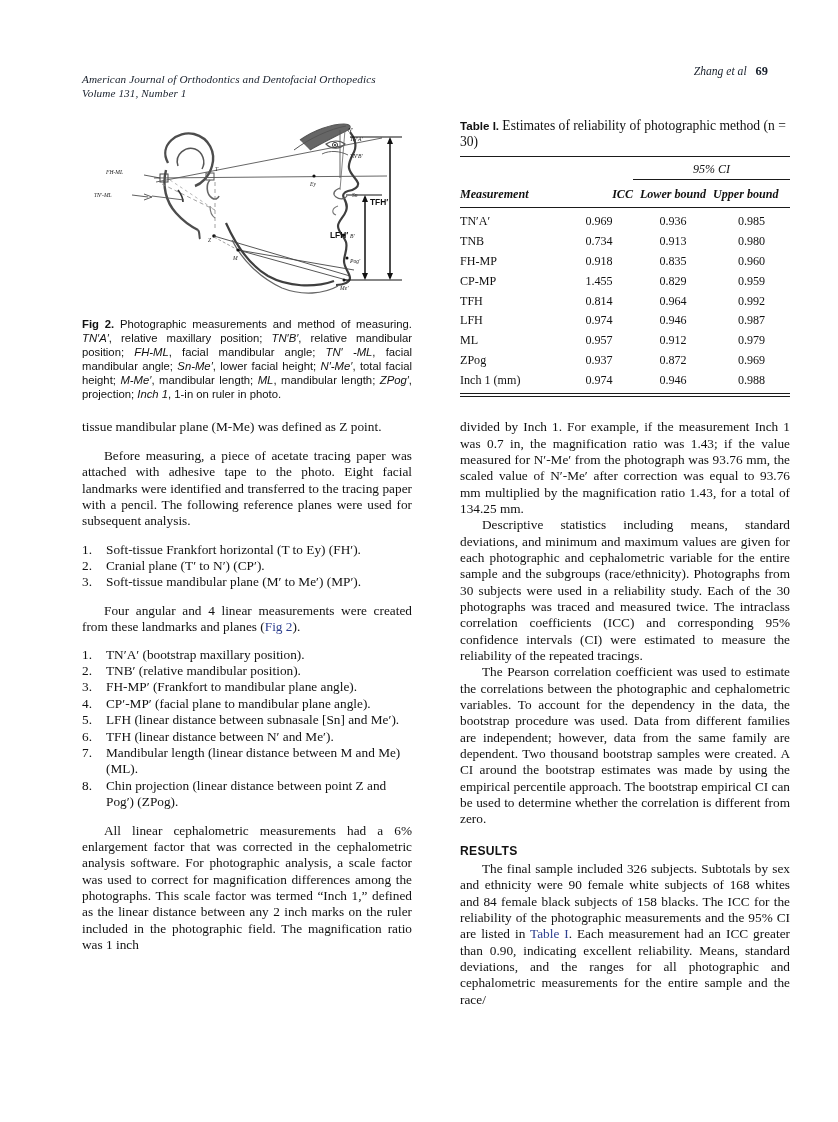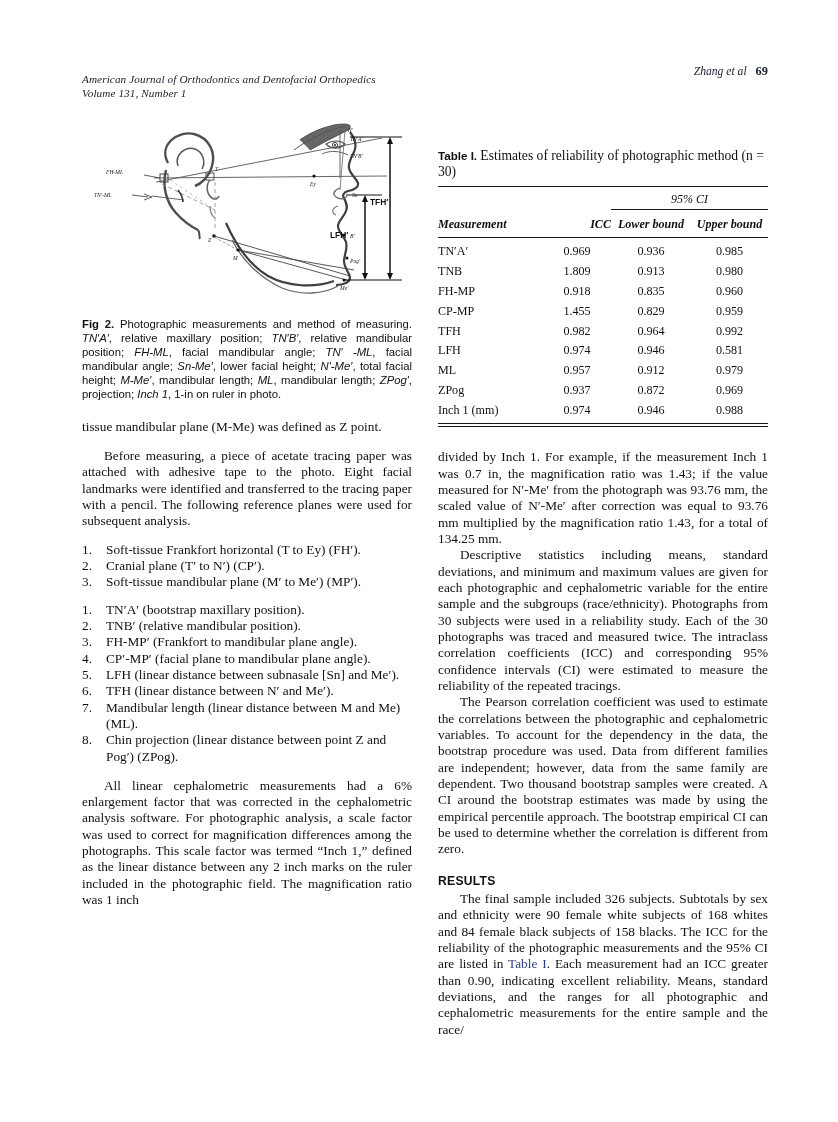--- a/index.html
+++ b/index.html
@@ -51,21 +51,21 @@
     font-size: 12.4px;
   }
 
   
   .col {
     position: absolute;
     top: 118px;
     width: 330px;
   }
   #col-left  { left: 82px;  }
-  #col-right { left: 438px; margin-top: 30px; }
+  #col-right { left: 460px; }
 
   
   #figure-block { position: relative; width: 330px; }
   #figure-image {
     position: relative;
     width: 330px;
     height: 185px;
     overflow: hidden;
   }
   #figure-image svg { display: block; }
@@ -166,21 +166,21 @@
     font-style: italic;
     font-weight: bold;
     font-size: 12.1px;
     padding-top: 7px !important;
     padding-bottom: 6px !important;
     white-space: nowrap;
   }
   .hdr th.c-meas { text-align: left; }
   .hdr th.c-icc  { text-align: right; }
   .hdr th.c-lo   { text-align: center; }
-  .hdr th.c-hi   { text-align: center; }
+  .hdr th.c-hi   { text-align: left; }
   tbody.rows tr td { padding-top: 2.6px; padding-bottom: 2.6px; }
   tbody.rows tr:first-child td { padding-top: 6px; }
   tbody.rows tr:last-child td { padding-bottom: 6px; }
   td.c-meas { text-align: left; white-space: nowrap; }
   td.c-icc, td.c-lo, td.c-hi { text-align: center; }
   col.w-meas { width: 105px; }
   col.w-icc  { width: 68px;  }
   col.w-lo   { width: 80px;  }
   col.w-hi   { width: 77px;  }
 
@@ -322,20 +322,21 @@
   <p class="body-p noindent gap-top" style="margin-top:18px">tissue mandibular plane (M-Me) was defined as Z point.</p>
 
   <p class="body-p gap-top">Before measuring, a piece of acetate tracing paper was attached with adhesive tape to the photo. Eight facial landmarks were identified and transferred to the tracing paper with a pencil. The following reference planes were used for subsequent analysis.</p>
 
   <ol class="num-list" id="planes-list">
       <li><span class="marker">1.</span><span>Soft-tissue Frankfort horizontal (T to Ey) (FH′).</span></li>
       <li><span class="marker">2.</span><span>Cranial plane (T′ to N′) (CP′).</span></li>
       <li><span class="marker">3.</span><span>Soft-tissue mandibular plane (M′ to Me′) (MP′).</span></li>
     </ol>
 
+  <p class="body-p gap-top"><span>Four angular and 4 linear measurements were created from these landmarks and planes (</span><span class="xref">Fig 2</span><span>).</span></p>
 
   <ol class="num-list tight" id="measurements-list">
       <li><span class="marker">1.</span><span>TN′A′ (bootstrap maxillary position).</span></li>
       <li><span class="marker">2.</span><span>TNB′ (relative mandibular position).</span></li>
       <li><span class="marker">3.</span><span>FH-MP′ (Frankfort to mandibular plane angle).</span></li>
       <li><span class="marker">4.</span><span>CP′-MP′ (facial plane to mandibular plane angle).</span></li>
       <li><span class="marker">5.</span><span>LFH (linear distance between subnasale [Sn] and Me′).</span></li>
       <li><span class="marker">6.</span><span>TFH (linear distance between N′ and Me′).</span></li>
       <li><span class="marker">7.</span><span>Mandibular length (linear distance between M and Me) (ML).</span></li>
       <li><span class="marker">8.</span><span>Chin projection (linear distance between point Z and Pog′) (ZPog).</span></li>
@@ -380,47 +381,47 @@
       </thead>
       <tbody class="rows" id="table-rows">
           <tr>
             <td class="c-meas">TN′A′</td>
             <td class="c-icc">0.969</td>
             <td class="c-lo">0.936</td>
             <td class="c-hi">0.985</td>
           </tr>
           <tr>
             <td class="c-meas">TNB</td>
-            <td class="c-icc">1.809</td>
+            <td class="c-icc">0.734</td>
             <td class="c-lo">0.913</td>
             <td class="c-hi">0.980</td>
           </tr>
           <tr>
             <td class="c-meas">FH-MP</td>
             <td class="c-icc">0.918</td>
             <td class="c-lo">0.835</td>
             <td class="c-hi">0.960</td>
           </tr>
           <tr>
             <td class="c-meas">CP-MP</td>
             <td class="c-icc">1.455</td>
             <td class="c-lo">0.829</td>
             <td class="c-hi">0.959</td>
           </tr>
           <tr>
             <td class="c-meas">TFH</td>
-            <td class="c-icc">0.982</td>
+            <td class="c-icc">0.814</td>
             <td class="c-lo">0.964</td>
             <td class="c-hi">0.992</td>
           </tr>
           <tr>
             <td class="c-meas">LFH</td>
             <td class="c-icc">0.974</td>
             <td class="c-lo">0.946</td>
-            <td class="c-hi">0.581</td>
+            <td class="c-hi">0.987</td>
           </tr>
           <tr>
             <td class="c-meas">ML</td>
             <td class="c-icc">0.957</td>
             <td class="c-lo">0.912</td>
             <td class="c-hi">0.979</td>
           </tr>
           <tr>
             <td class="c-meas">ZPog</td>
             <td class="c-icc">0.937</td>

